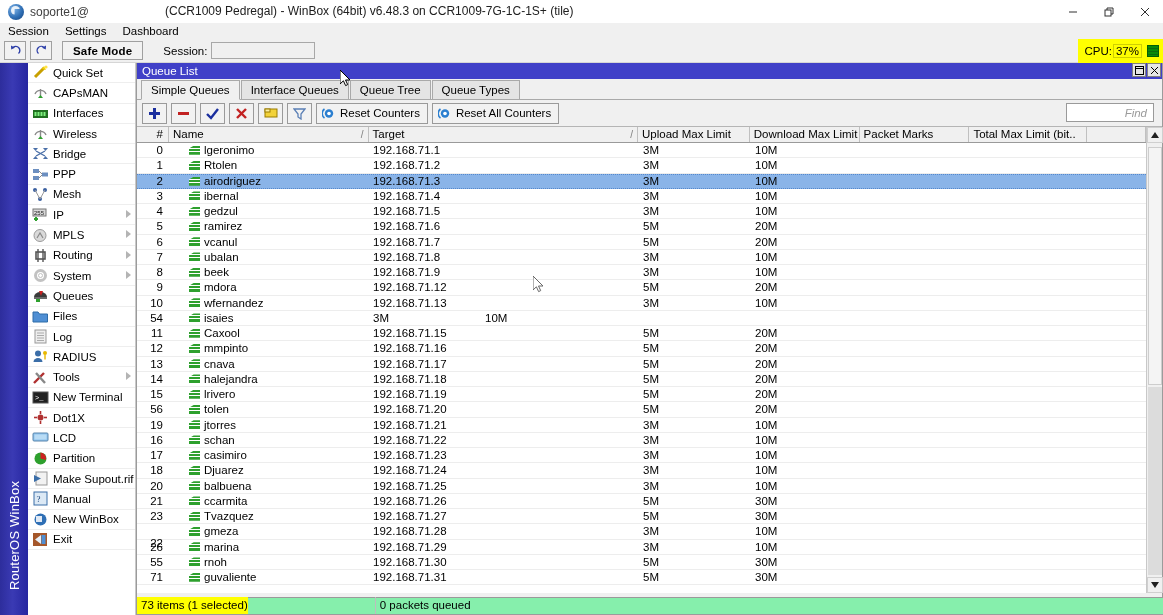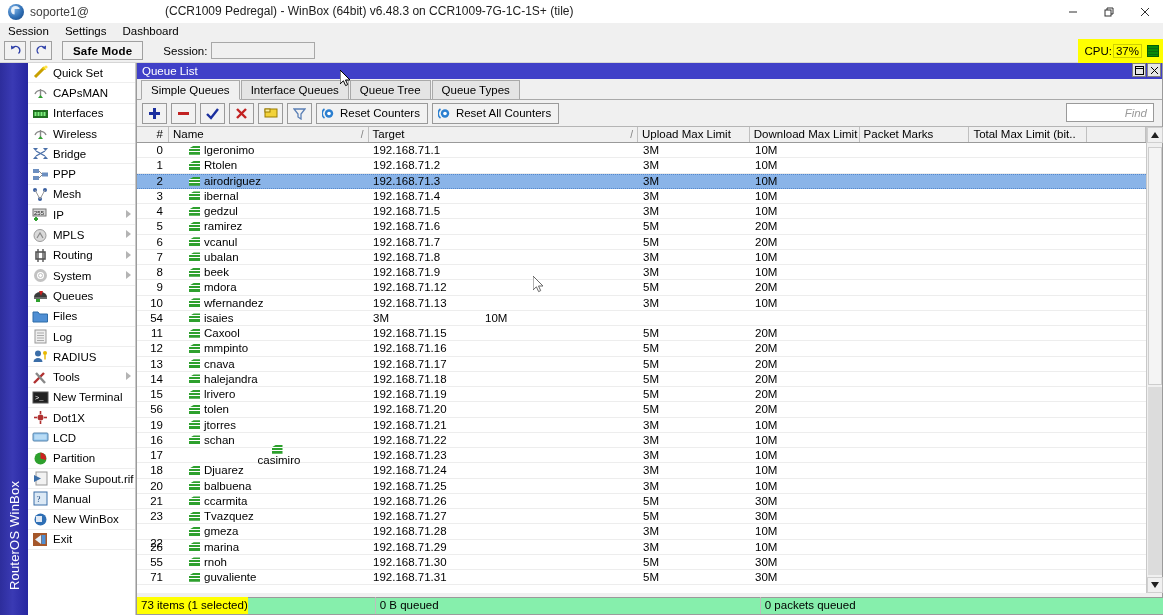--- a/index.html
+++ b/index.html
@@ -934,21 +934,21 @@
             </div>
             <div class="td" style="width: 270px;">192.168.71.22</div>
             <div class="td" style="width: 112px;">3M</div>
             <div class="td" style="width: 110px;">10M</div>
             <div class="td" style="width: 110px;"></div>
             <div class="td" style="width: 118px;"></div>
             <div class="td" style="width: 59px;"></div>
           </div>
           <div class="trow">
             <div class="td num" style="width: 32px;">17</div>
-            <div class="td namecell" style="width: 200px; flex-direction: column;">
+            <div class="td namecell" style="width: 200px;">
               <span class="qicon"></span>
               <span>casimiro</span>
             </div>
             <div class="td" style="width: 270px;">192.168.71.23</div>
             <div class="td" style="width: 112px;">3M</div>
             <div class="td" style="width: 110px;">10M</div>
             <div class="td" style="width: 110px;"></div>
             <div class="td" style="width: 118px;"></div>
             <div class="td" style="width: 59px;"></div>
           </div>
@@ -1070,21 +1070,20 @@
           <svg width="8" height="7" viewBox="0 0 8 7">
               <polygon points="0,0 8,0 4,6" fill="#202020"></polygon>
             </svg>
         </div>
       </div>
     </div>
 
     <div class="statusbar">
       <div class="sb-cell hl">73 items (1 selected)</div>
       <div class="sb-seg" style="width:128px"></div>
-      <div class="sb-cell" style="width:385px">0 B queued</div>
       <div class="sb-cell" style="width:330px;border-right:none">0 packets queued</div>
     </div>
   </div>
 
   <div class="cursor" style="left:340px; top:70px;">
     <svg width="12" height="18" viewBox="0 0 12 18">
         <polygon points="0,0 0,14 3.4,10.8 5.6,15.6 7.7,14.6 5.5,10 10,10" fill="#ffffff" stroke="#000000" stroke-width="1"></polygon>
       </svg>
   </div>
   <div class="cursor" style="left:533px; top:276px;">

